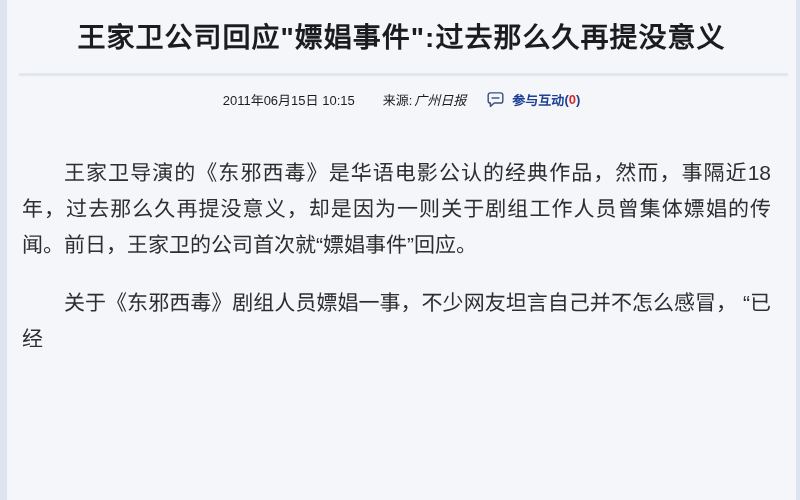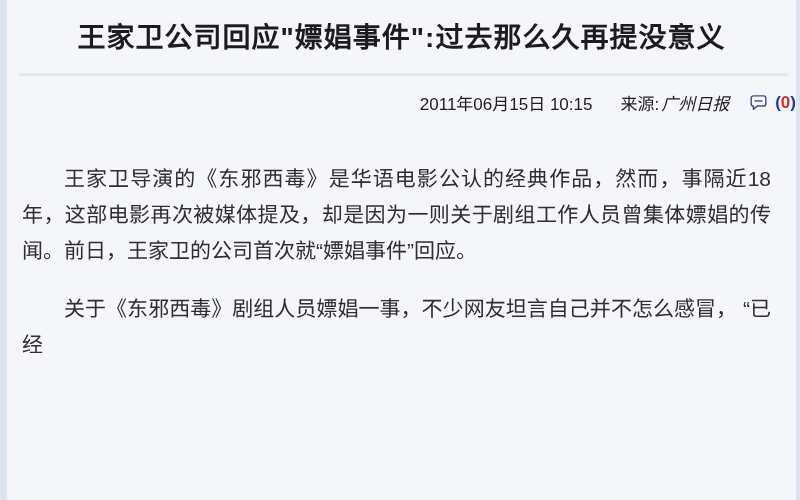--- a/index.html
+++ b/index.html
@@ -31,23 +31,23 @@
   .divider {
     height: 2px;
     background: #e2e6ee;
     margin: 17px 8px 0 12px;
     border-radius: 2px;
     box-shadow: 0 1px 1px rgba(175,185,205,.3);
   }
   .meta {
     margin-top: 15px;
     display: flex;
-    justify-content: flex-end;
+    justify-content: center;
     align-items: center;
-    font-size: 17px;
+    font-size: 13px;
     color: var(--text-title, #1c1c1e);
     white-space: nowrap;
   }
   .meta .datetime { margin-right: 28px; }
   .meta .source { margin-right: 20px; }
   .meta .source .source-name { margin-left: 2px; font-style: italic; }
   .interact {
     display: inline-flex;
     align-items: center;
     color: var(--accent-blue, #1d3f96);
@@ -83,25 +83,26 @@
   <div class="meta">
     <span class="datetime">2011年06月15日 10:15</span>
 
     <span class="source"><span>来源:</span><span class="source-name">广州日报</span></span>
 
     <span class="interact">
       <svg width="19" height="19" viewBox="0 0 20 20" aria-hidden="true">
         <path d="M4.5 3 H15.5 A2.2 2.2 0 0 1 17.7 5.2 V11.5 A2.2 2.2 0 0 1 15.5 13.7 H8.6 L4.6 17.2 V13.7 H4.5 A2.2 2.2 0 0 1 2.3 11.5 V5.2 A2.2 2.2 0 0 1 4.5 3 Z" fill="none" stroke="#3d5080" stroke-width="1.5" stroke-linejoin="round"></path>
         <line x1="5.8" y1="8.4" x2="14.2" y2="8.4" stroke="#3d5080" stroke-width="1.5"></line>
       </svg>
+      <span>参与互动</span>
         <span>(</span>
         <span class="count">0</span>
         <span>)</span>
     </span>
 
   </div>
 
   <div class="article">
-    <p>王家卫导演的《东邪西毒》是华语电影公认的经典作品，然而，事隔近18年，这部电影再次被媒体提及，却是因为一则关于剧组工作人员曾集体嫖娼的传闻。前日，王家卫的公司首次就“嫖娼事件”回应。</p>
+    <p>王家卫导演的《东邪西毒》是华语电影公认的经典作品，然而，事隔近18年，过去那么久再提没意义，却是因为一则关于剧组工作人员曾集体嫖娼的传闻。前日，王家卫的公司首次就“嫖娼事件”回应。</p>
     <p>关于《东邪西毒》剧组人员嫖娼一事，不少网友坦言自己并不怎么感冒， “已经</p>
   </div>
 
 </div>
 
 </body></html>

